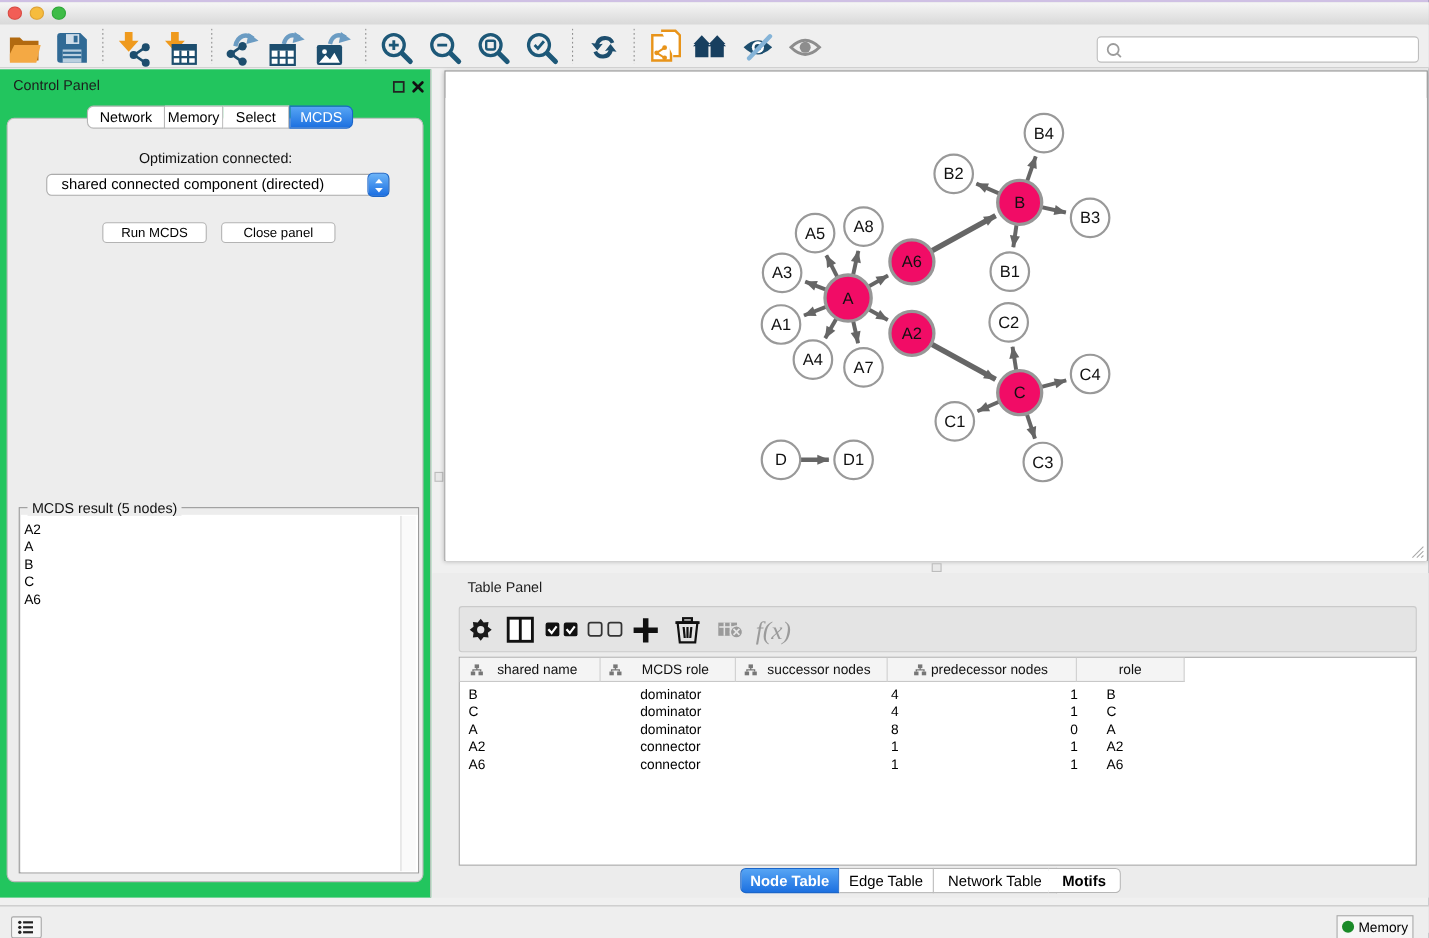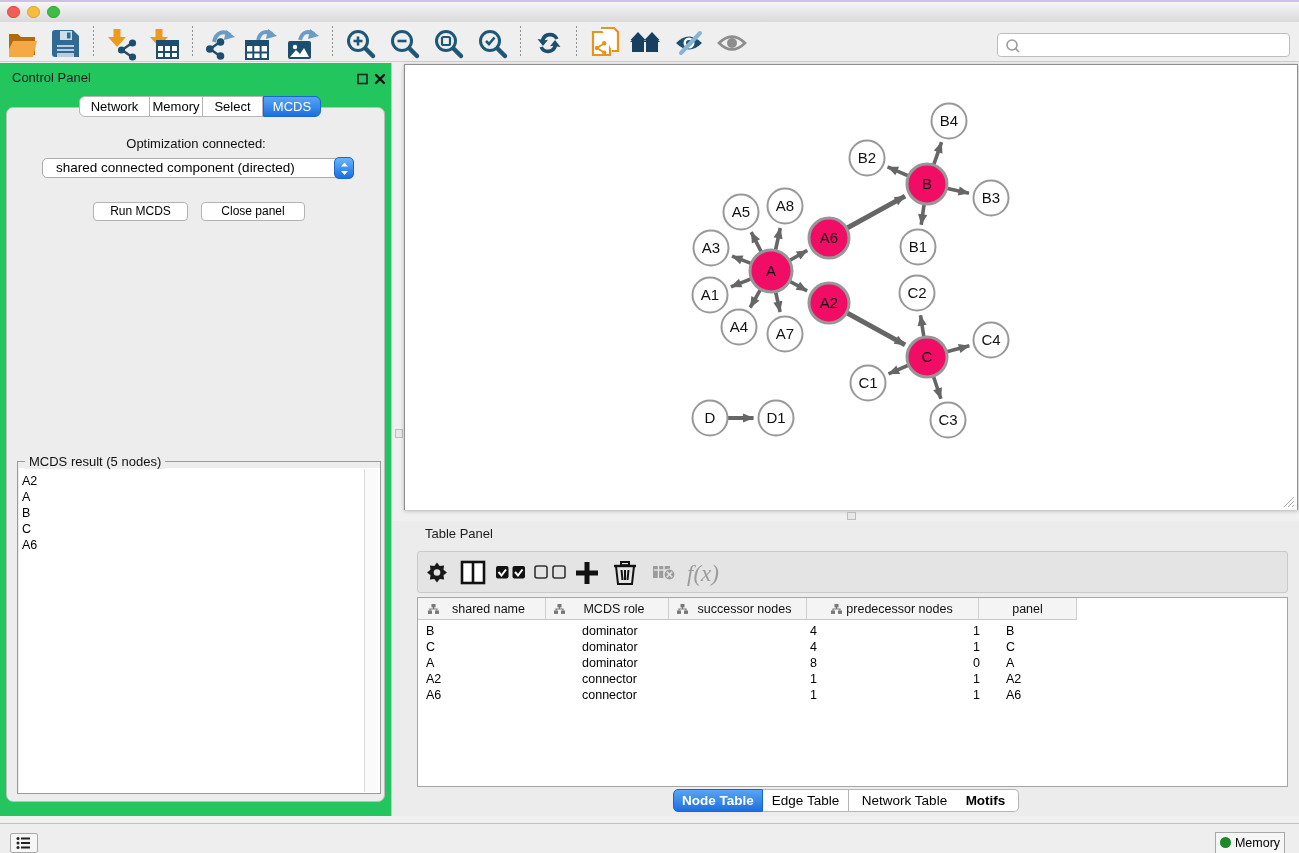--- a/index.html
+++ b/index.html
@@ -362,21 +362,21 @@
             <rect x="0" y="6.5" width="4" height="3.4"></rect>
             <rect x="7" y="6.5" width="4" height="3.4"></rect>
             <path d="M5.5,3 v2 M2,6.5 v-1.5 h7 v1.5" stroke="#777" fill="none" stroke-width="1.2"></path>
           </g>
         </g>
 </svg>
 <div class="abs th" style="left:0;width:128px;padding-left:14px;">shared name</div>
 <div class="abs th" style="left:128px;width:123px;padding-left:14px;">MCDS role</div>
 <div class="abs th" style="left:251px;width:138px;padding-left:14px;">successor nodes</div>
 <div class="abs th" style="left:389px;width:172px;padding-left:14px;">predecessor nodes</div>
-<div class="abs th" style="left:561px;width:98px;">panel</div>
+<div class="abs th" style="left:561px;width:98px;">role</div>
 <div class="abs td" style="left:8px;top:26px;">B</div>
       <div class="abs td" style="left:164px;top:26px;">dominator</div>
       <div class="abs td" style="left:389px;top:26px;width:10px;text-align:right;">4</div>
       <div class="abs td" style="left:550px;top:26px;width:12px;text-align:right;">1</div>
       <div class="abs td" style="left:588px;top:26px;">B</div>
 <div class="abs td" style="left:8px;top:42px;">C</div>
       <div class="abs td" style="left:164px;top:42px;">dominator</div>
       <div class="abs td" style="left:389px;top:42px;width:10px;text-align:right;">4</div>
       <div class="abs td" style="left:550px;top:42px;width:12px;text-align:right;">1</div>
       <div class="abs td" style="left:588px;top:42px;">C</div>

